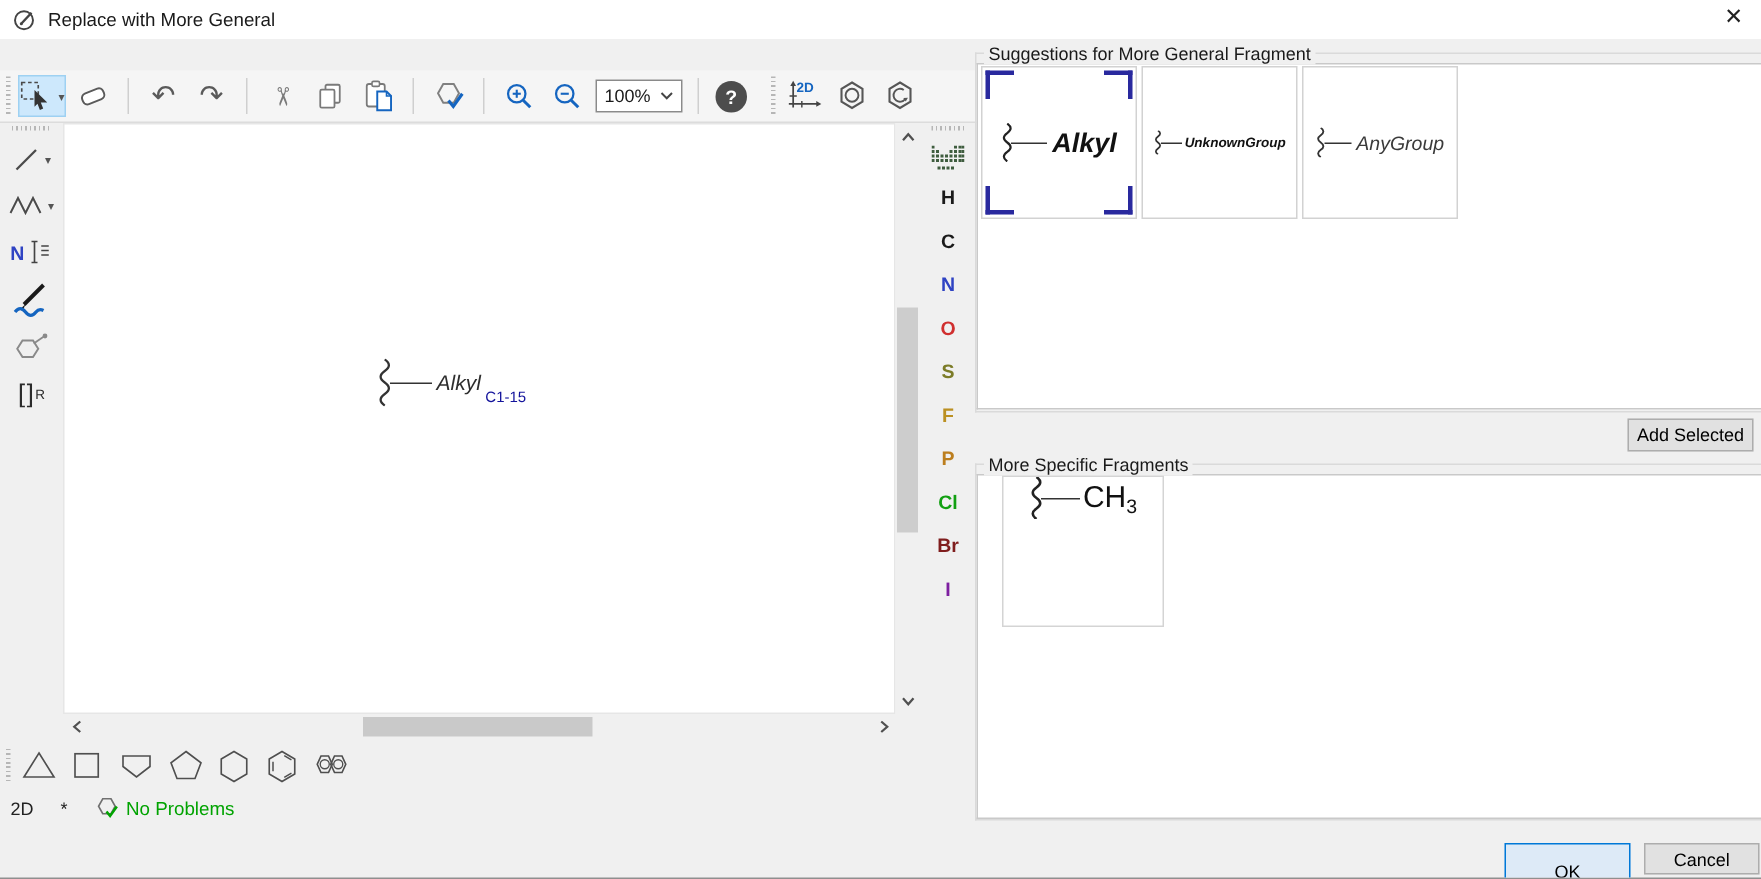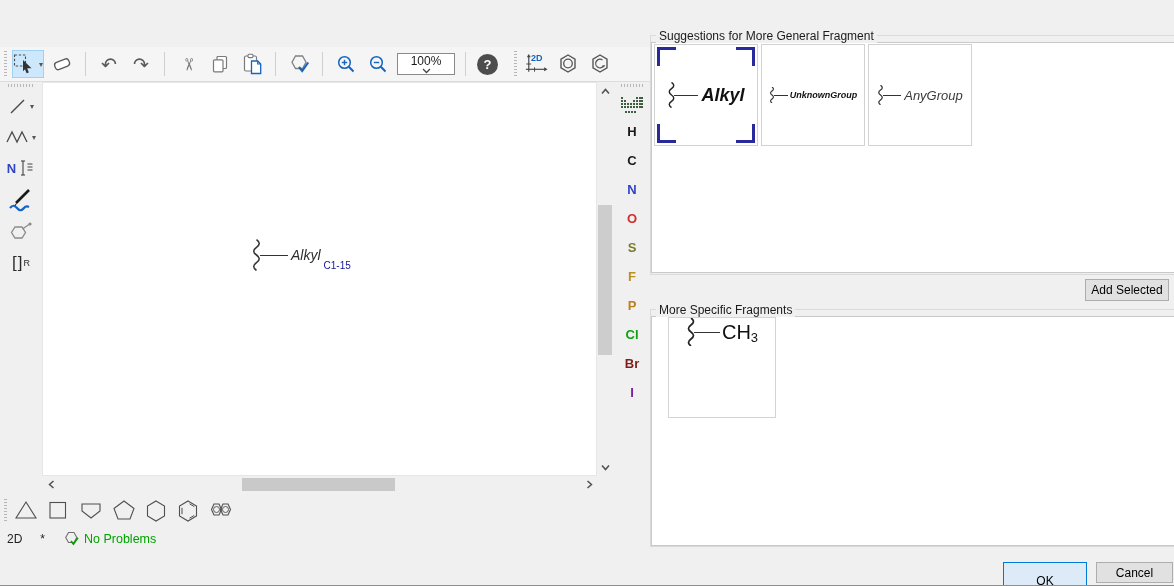--- a/index.html
+++ b/index.html
@@ -26,21 +26,21 @@
     background-image:repeating-linear-gradient(to bottom,#b6b6b6 0 1px,transparent 1px 3px); }
   .grip-h { height:3px; width:26px;
     background-image:repeating-linear-gradient(to right,#b6b6b6 0 1px,transparent 1px 3px); }
   .tb-btn { display:flex; align-items:center; justify-content:center; height:28px; min-width:28px;
     margin:0 2px; border:1px solid transparent; }
   .tb-btn.active { background:#cde8fc; border-color:#9ed1f2; }
   .glyph { color:#5a5a5a; font-size:19px; line-height:1; }
   .cut-glyph { font-size:17px; color:#7a7a7a; display:inline-block; transform:rotate(90deg); }
   .caret { font-size:8px; color:#555; margin-left:2px; }
   .zoom-select { width:58px; height:22px; background:#fff; border:1px solid #8a8a8a;
-    display:flex; align-items:center; justify-content:space-between; padding:0 5px; font-size:12px; margin:0 3px;flex-direction:column; }
+    display:flex; align-items:center; justify-content:space-between; padding:0 5px; font-size:12px; margin:0 3px; }
   .help-btn { width:21px; height:21px; border-radius:50%; background:#4d4d4d; color:#fff;
     font-size:13px; font-weight:bold; display:flex; align-items:center; justify-content:center; margin:0 4px; }
   .axes-wrap { position:relative; width:27px; height:24px; }
   .axes-label { position:absolute; left:8px; top:0; font-size:9px; font-weight:bold; color:#1565c0; }
   
   .side-tools { position:absolute; left:0; top:84px; width:42px; display:flex; flex-direction:column;
     align-items:center; gap:7px; }
   .tool-btn { display:flex; align-items:center; justify-content:center; min-height:24px; }
   .bracket-label { font-size:17px; color:#2b2b2b; letter-spacing:1px; }
   .bracket-sub { font-size:9px; color:#2b2b2b; vertical-align:sub; }
@@ -102,20 +102,31 @@
   .cancel-btn { position:absolute; left:1096px; top:562px; width:77px; height:21px;
     background:#e1e1e1; border:1px solid #adadad; font-size:12px;
     display:flex; align-items:center; justify-content:center; }
   svg { display:block; }
 </style>
 </head>
 <body>
 
 <div class="window">
 
+  <div class="titlebar">
+    <span>
+      <svg width="16" height="16" viewBox="0 0 16 16">
+        <circle cx="8" cy="8.5" r="6" fill="none" stroke="#444" stroke-width="1.3"></circle>
+        <path d="M6 11 L13 3.5" stroke="#444" stroke-width="1.6" fill="none"></path>
+        <circle cx="6.2" cy="10.8" r="1" fill="#444"></circle>
+      </svg>
+    </span>
+    <span class="title-text">Replace with More General</span>
+    <span class="close-btn">✕</span>
+  </div>
 
 
   <div class="toolbar">
     <span class="grip-v"></span>
     <span class="tb-btn active">
       <svg width="24" height="22" viewBox="0 0 24 22">
         <rect x="1.5" y="2" width="11" height="11" fill="none" stroke="#4a4a4a" stroke-width="1.1" stroke-dasharray="2.4,1.8"></rect>
         <path d="M10 7 L18.5 15.3 L14.2 15.3 L15.8 19.4 L13.6 20.3 L12 16.2 L10 18.2 Z" fill="#333"></path>
       </svg>
       <span class="caret">▾</span>

